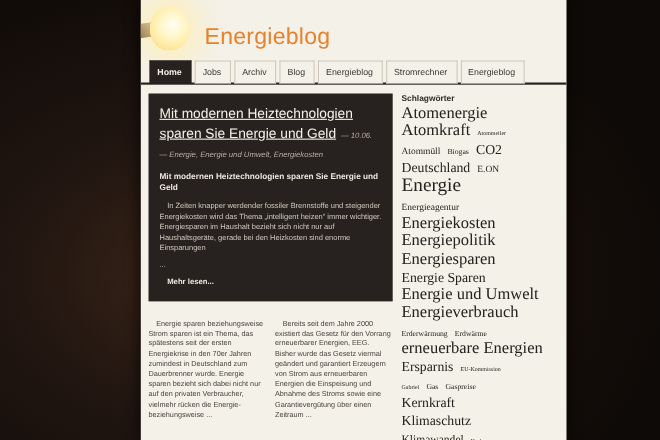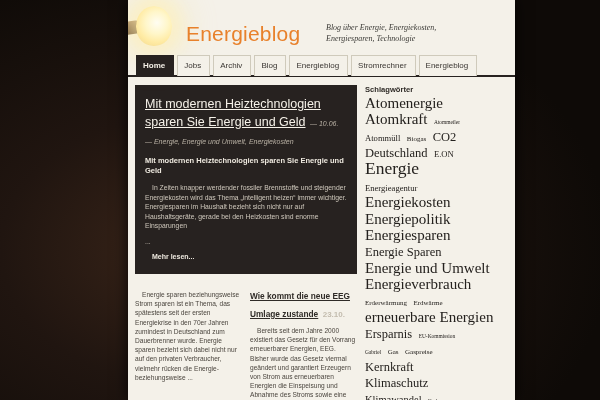--- a/index.html
+++ b/index.html
@@ -248,21 +248,20 @@
 <body>
 
 <div class="page">
 
   <div class="header">
     <div class="bulb">
       <div class="bulb-base"></div>
       <div class="bulb-glass"></div>
     </div>
     <a href="#" class="blogtitle">Energieblog</a>
-    <div class="tagline">Blog über Energie, Energiekosten, Energiesparen, Technologie</div>
   </div>
 
   <div class="nav" id="nav"><a href="#" class="nav-item active">Home</a><a href="#" class="nav-item">Jobs</a><a href="#" class="nav-item">Archiv</a><a href="#" class="nav-item">Blog</a><a href="#" class="nav-item">Energieblog</a><a href="#" class="nav-item">Stromrechner</a><a href="#" class="nav-item">Energieblog</a></div>
 
   <div class="body-wrap">
 
     <div class="content">
 
       <div class="feature">
         <div>
@@ -273,21 +272,20 @@
         <div class="feature-body">In Zeiten knapper werdender fossiler Brennstoffe und steigender Energiekosten wird das Thema „intelligent heizen“ immer wichtiger. Energiesparen im Haushalt bezieht sich nicht nur auf Haushaltsgeräte, gerade bei den Heizkosten sind enorme Einsparungen</div>
         <div class="feature-dots">...</div>
         <a href="#" class="feature-more">Mehr lesen...</a>
       </div>
 
       <div class="posts" id="posts">
           <div class="post">
             <div class="post-body">Energie sparen beziehungsweise Strom sparen ist ein Thema, das spätestens seit der ersten Energiekrise in den 70er Jahren zumindest in Deutschland zum Dauerbrenner wurde. Energie sparen bezieht sich dabei nicht nur auf den privaten Verbraucher, vielmehr rücken die Energie-beziehungsweise ...</div>
           </div>
           <div class="post">
-            <div><a href="#" class="post-title">Wie kommt die neue EEG Umlage zustande</a> <span class="post-date">23.10.</span></div>
             <div class="post-body">Bereits seit dem Jahre 2000 existiert das Gesetz für den Vorrang erneuerbarer Energien, EEG. Bisher wurde das Gesetz viermal geändert und garantiert Erzeugern von Strom aus erneuerbaren Energien die Einspeisung und Abnahme des Stroms sowie eine Garantievergütung über einen Zeitraum ...</div>
           </div>
         </div>
 
     </div>
 
     <div class="sidebar">
       <div class="sb-title">Schlagwörter</div>
       <div class="cloud" id="cloud"><a href="#" class="s6">Atomenergie</a> <a href="#" class="s6">Atomkraft</a> <a href="#" class="s1">Atommeiler</a> <a href="#" class="s3">Atommüll</a> <a href="#" class="s2">Biogas</a> <a href="#" class="s5">CO2</a> <a href="#" class="s5">Deutschland</a> <a href="#" class="s3">E.ON</a> <a href="#" class="s7">Energie</a> <a href="#" class="s3">Energieagentur</a> <a href="#" class="s6">Energiekosten</a> <a href="#" class="s6">Energiepolitik</a> <a href="#" class="s6">Energiesparen</a> <a href="#" class="s5">Energie Sparen</a> <a href="#" class="s6">Energie und Umwelt</a> <a href="#" class="s6">Energieverbrauch</a> <a href="#" class="s2">Erderwärmung</a> <a href="#" class="s2">Erdwärme</a> <a href="#" class="s6">erneuerbare Energien</a> <a href="#" class="s5">Ersparnis</a> <a href="#" class="s1">EU-Kommission</a> <a href="#" class="s1">Gabriel</a> <a href="#" class="s2">Gas</a> <a href="#" class="s2">Gaspreise</a> <a href="#" class="s5">Kernkraft</a> <a href="#" class="s5">Klimaschutz</a> <a href="#" class="s4">Klimawandel</a> <a href="#" class="s1">Krebs</a>             </div>
     </div>

